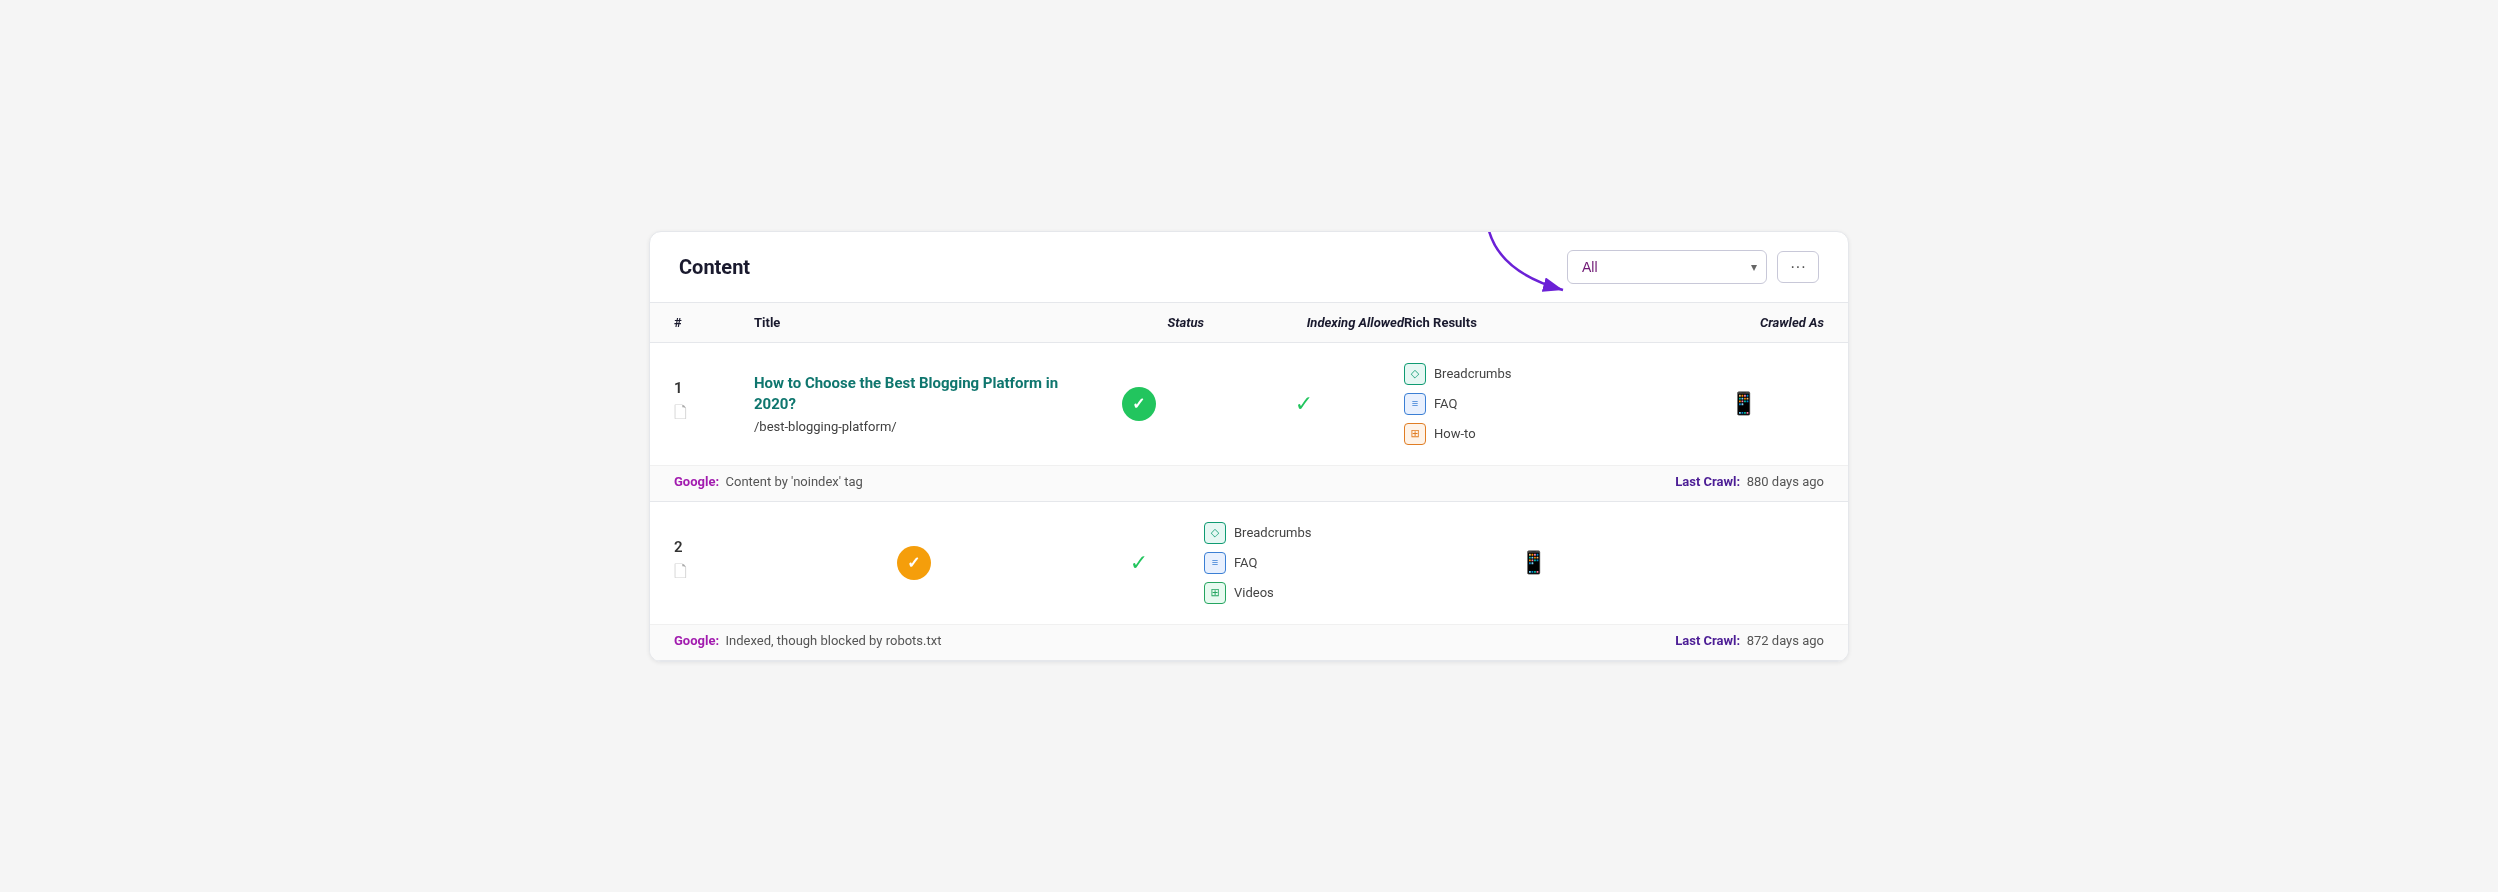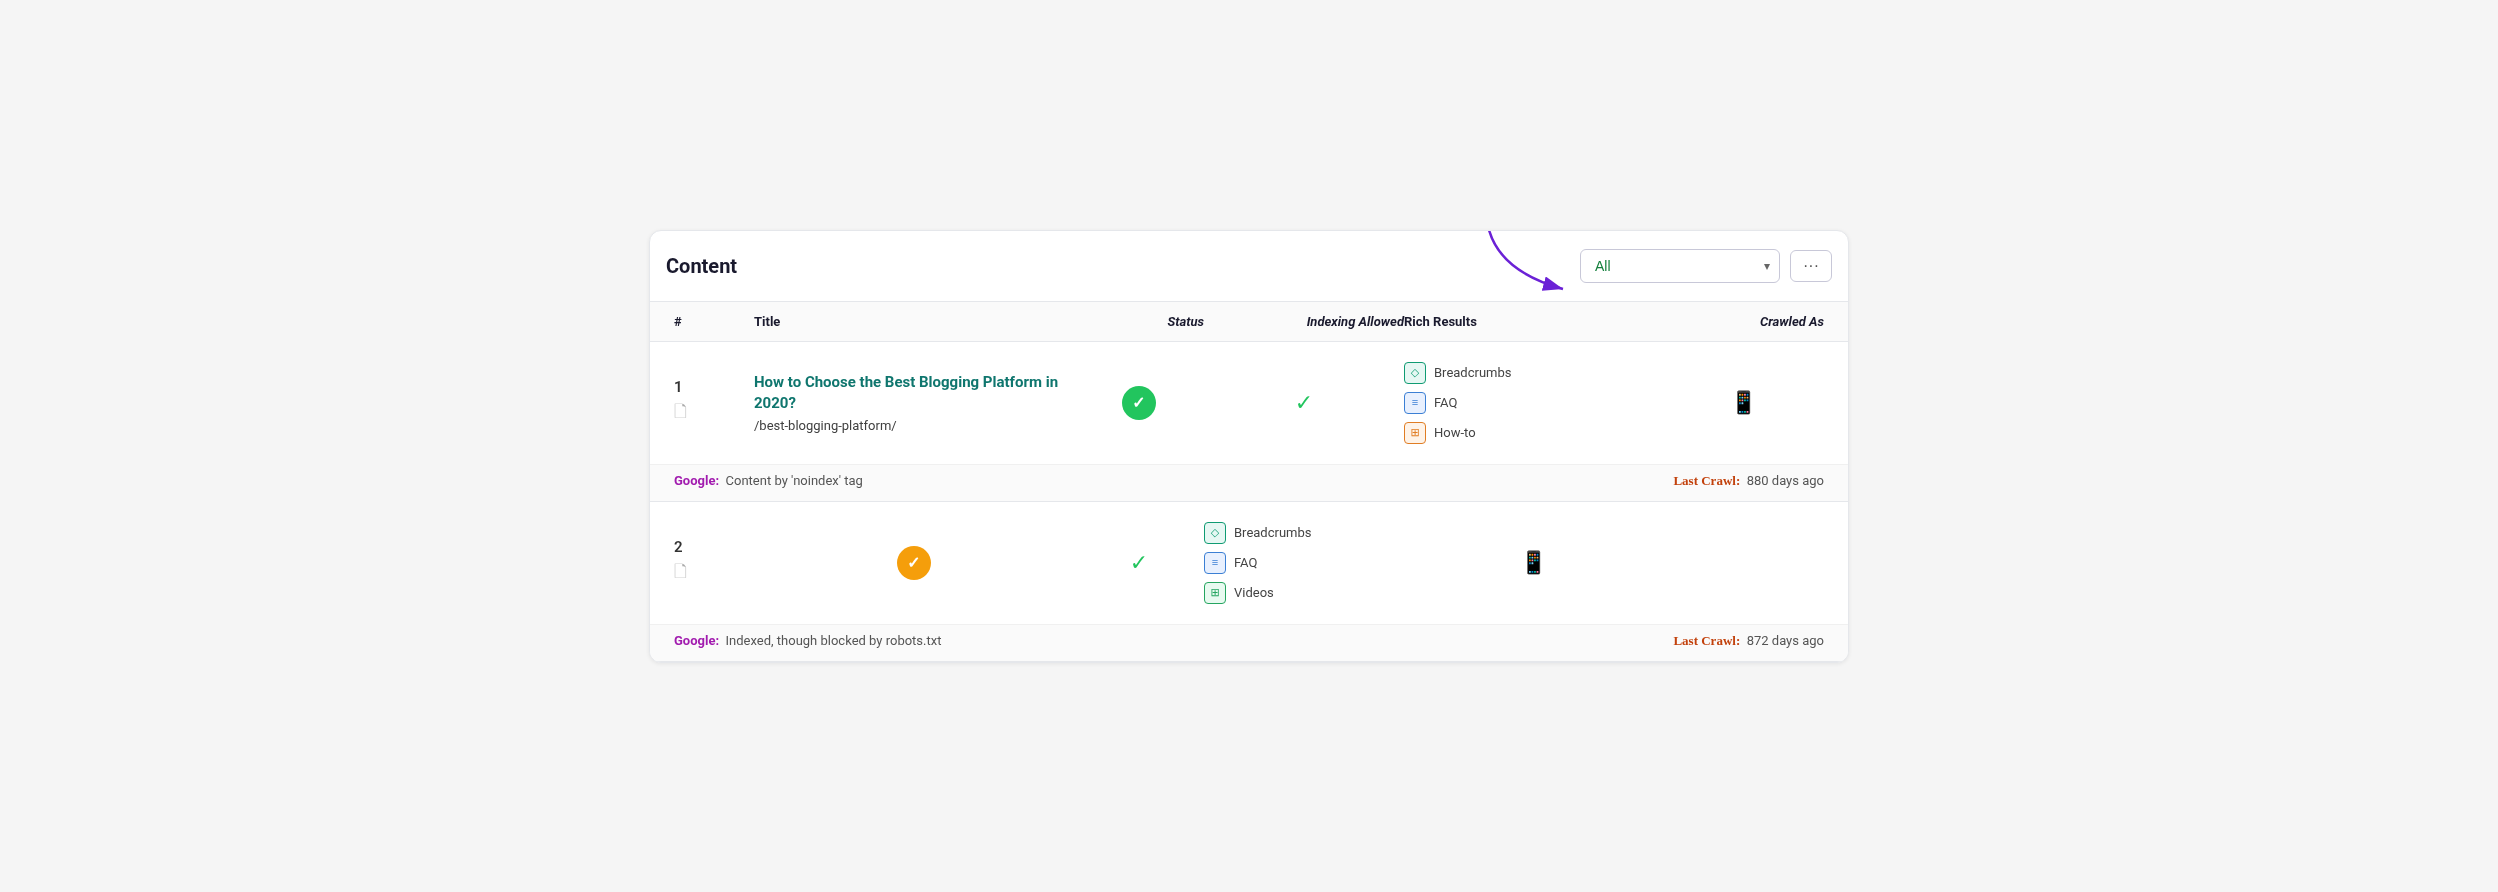--- a/index.html
+++ b/index.html
@@ -18,21 +18,21 @@
       border: 1px solid #e5e7eb;
       width: 100%;
       max-width: 1200px;
       overflow: hidden;
       box-shadow: 0 1px 4px rgba(0,0,0,0.07);
     }
     .card-header {
       display: flex;
       align-items: center;
       justify-content: space-between;
-      padding: 18px 16px;
+      padding: 18px 29px;
       border-bottom: 1px solid #e5e7eb;
       position: relative;
     }
     .card-title {
       font-size: 20px;
       font-weight: 700;
       color: #1a1a2e;
     }
     .header-right {
       display: flex;
@@ -42,21 +42,21 @@
     .select-wrapper {
       position: relative;
     }
     .filter-select {
       appearance: none;
       -webkit-appearance: none;
       border: 1.5px solid #c8c8d8;
       border-radius: 6px;
       padding: 8px 36px 8px 14px;
       font-size: 14px;
-      color: #15803d;
+      color: #701a75;
       background: #fff;
       min-width: 200px;
       cursor: pointer;
       outline: none;
     }
     .select-chevron {
       position: absolute;
       right: 10px;
       top: 50%;
       transform: translateY(-50%);
@@ -216,22 +216,21 @@
     }
     .meta-google strong {
       font-weight: 700;
       color: #a21caf;
     }
     .meta-crawl {
       color: #555;
     }
     .meta-crawl strong {
       font-weight: 700;
-      color: #c2410c;
-      font-family: Liberation Serif, serif;
+      color: #4c1d95;
     }
   </style>
 </head>
 <body>
 
 <div class="card">
 
   <div class="card-header">
     <span class="card-title">Content</span>
     <div class="header-right">

